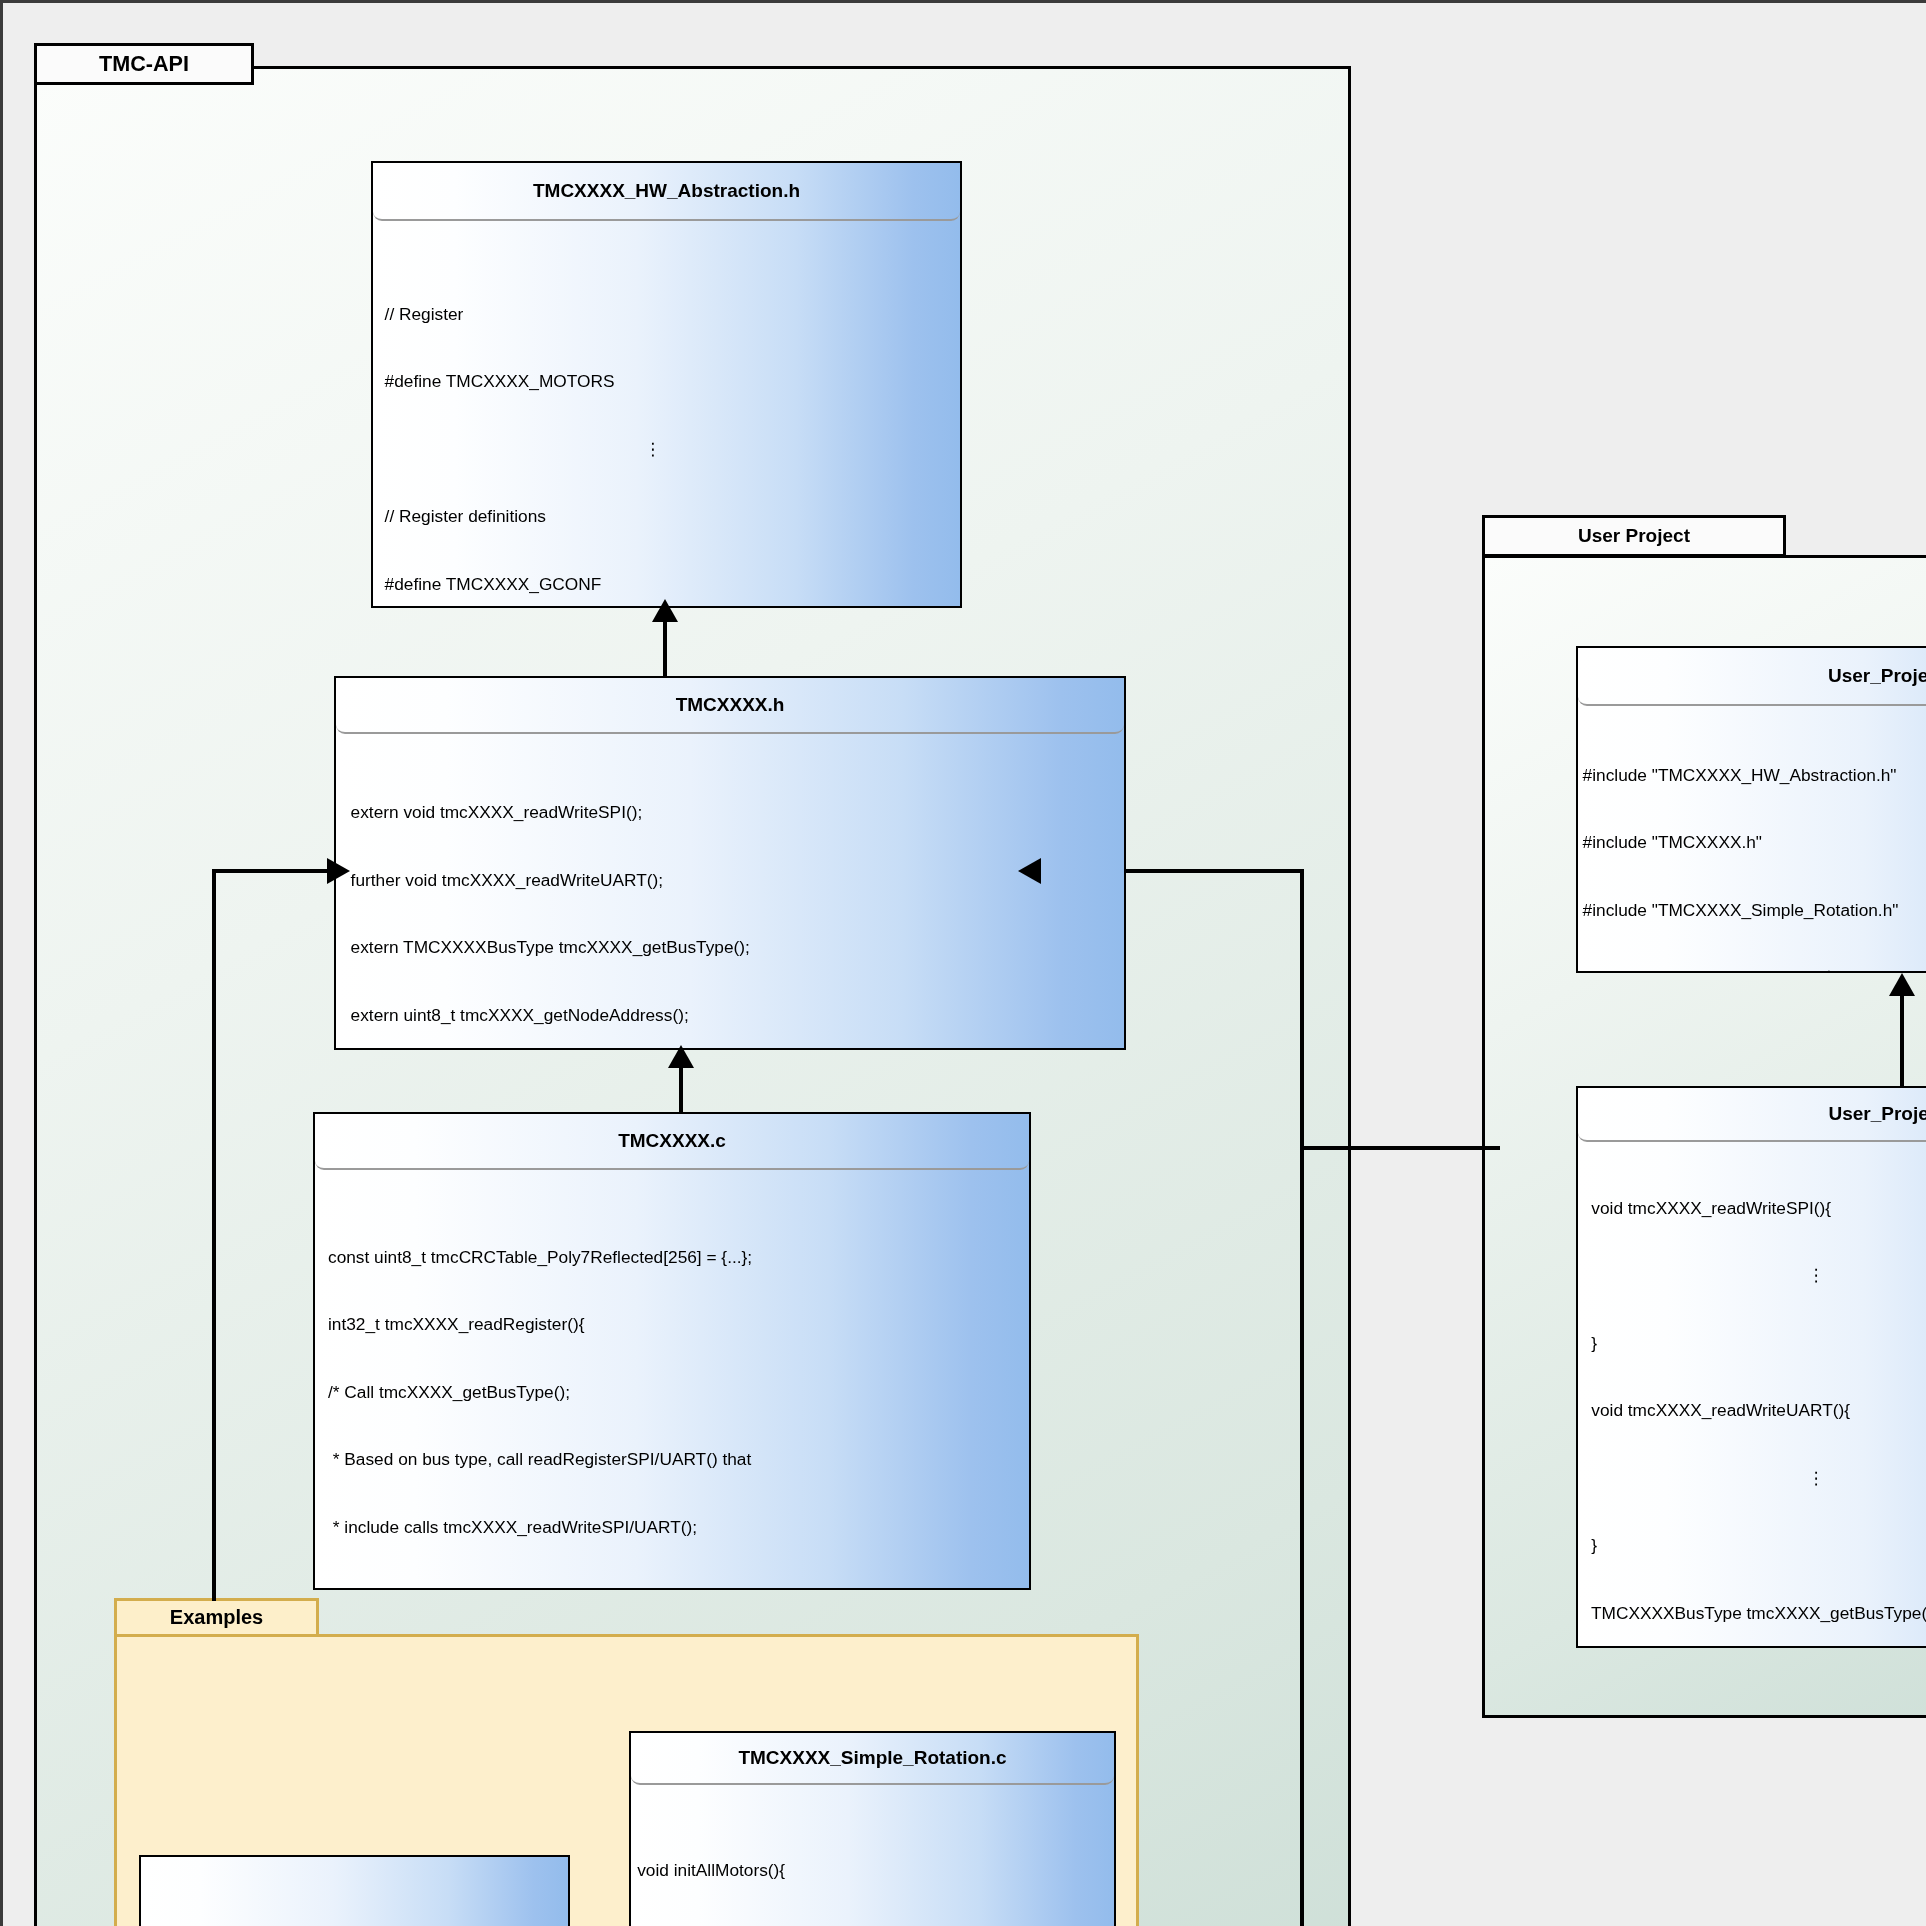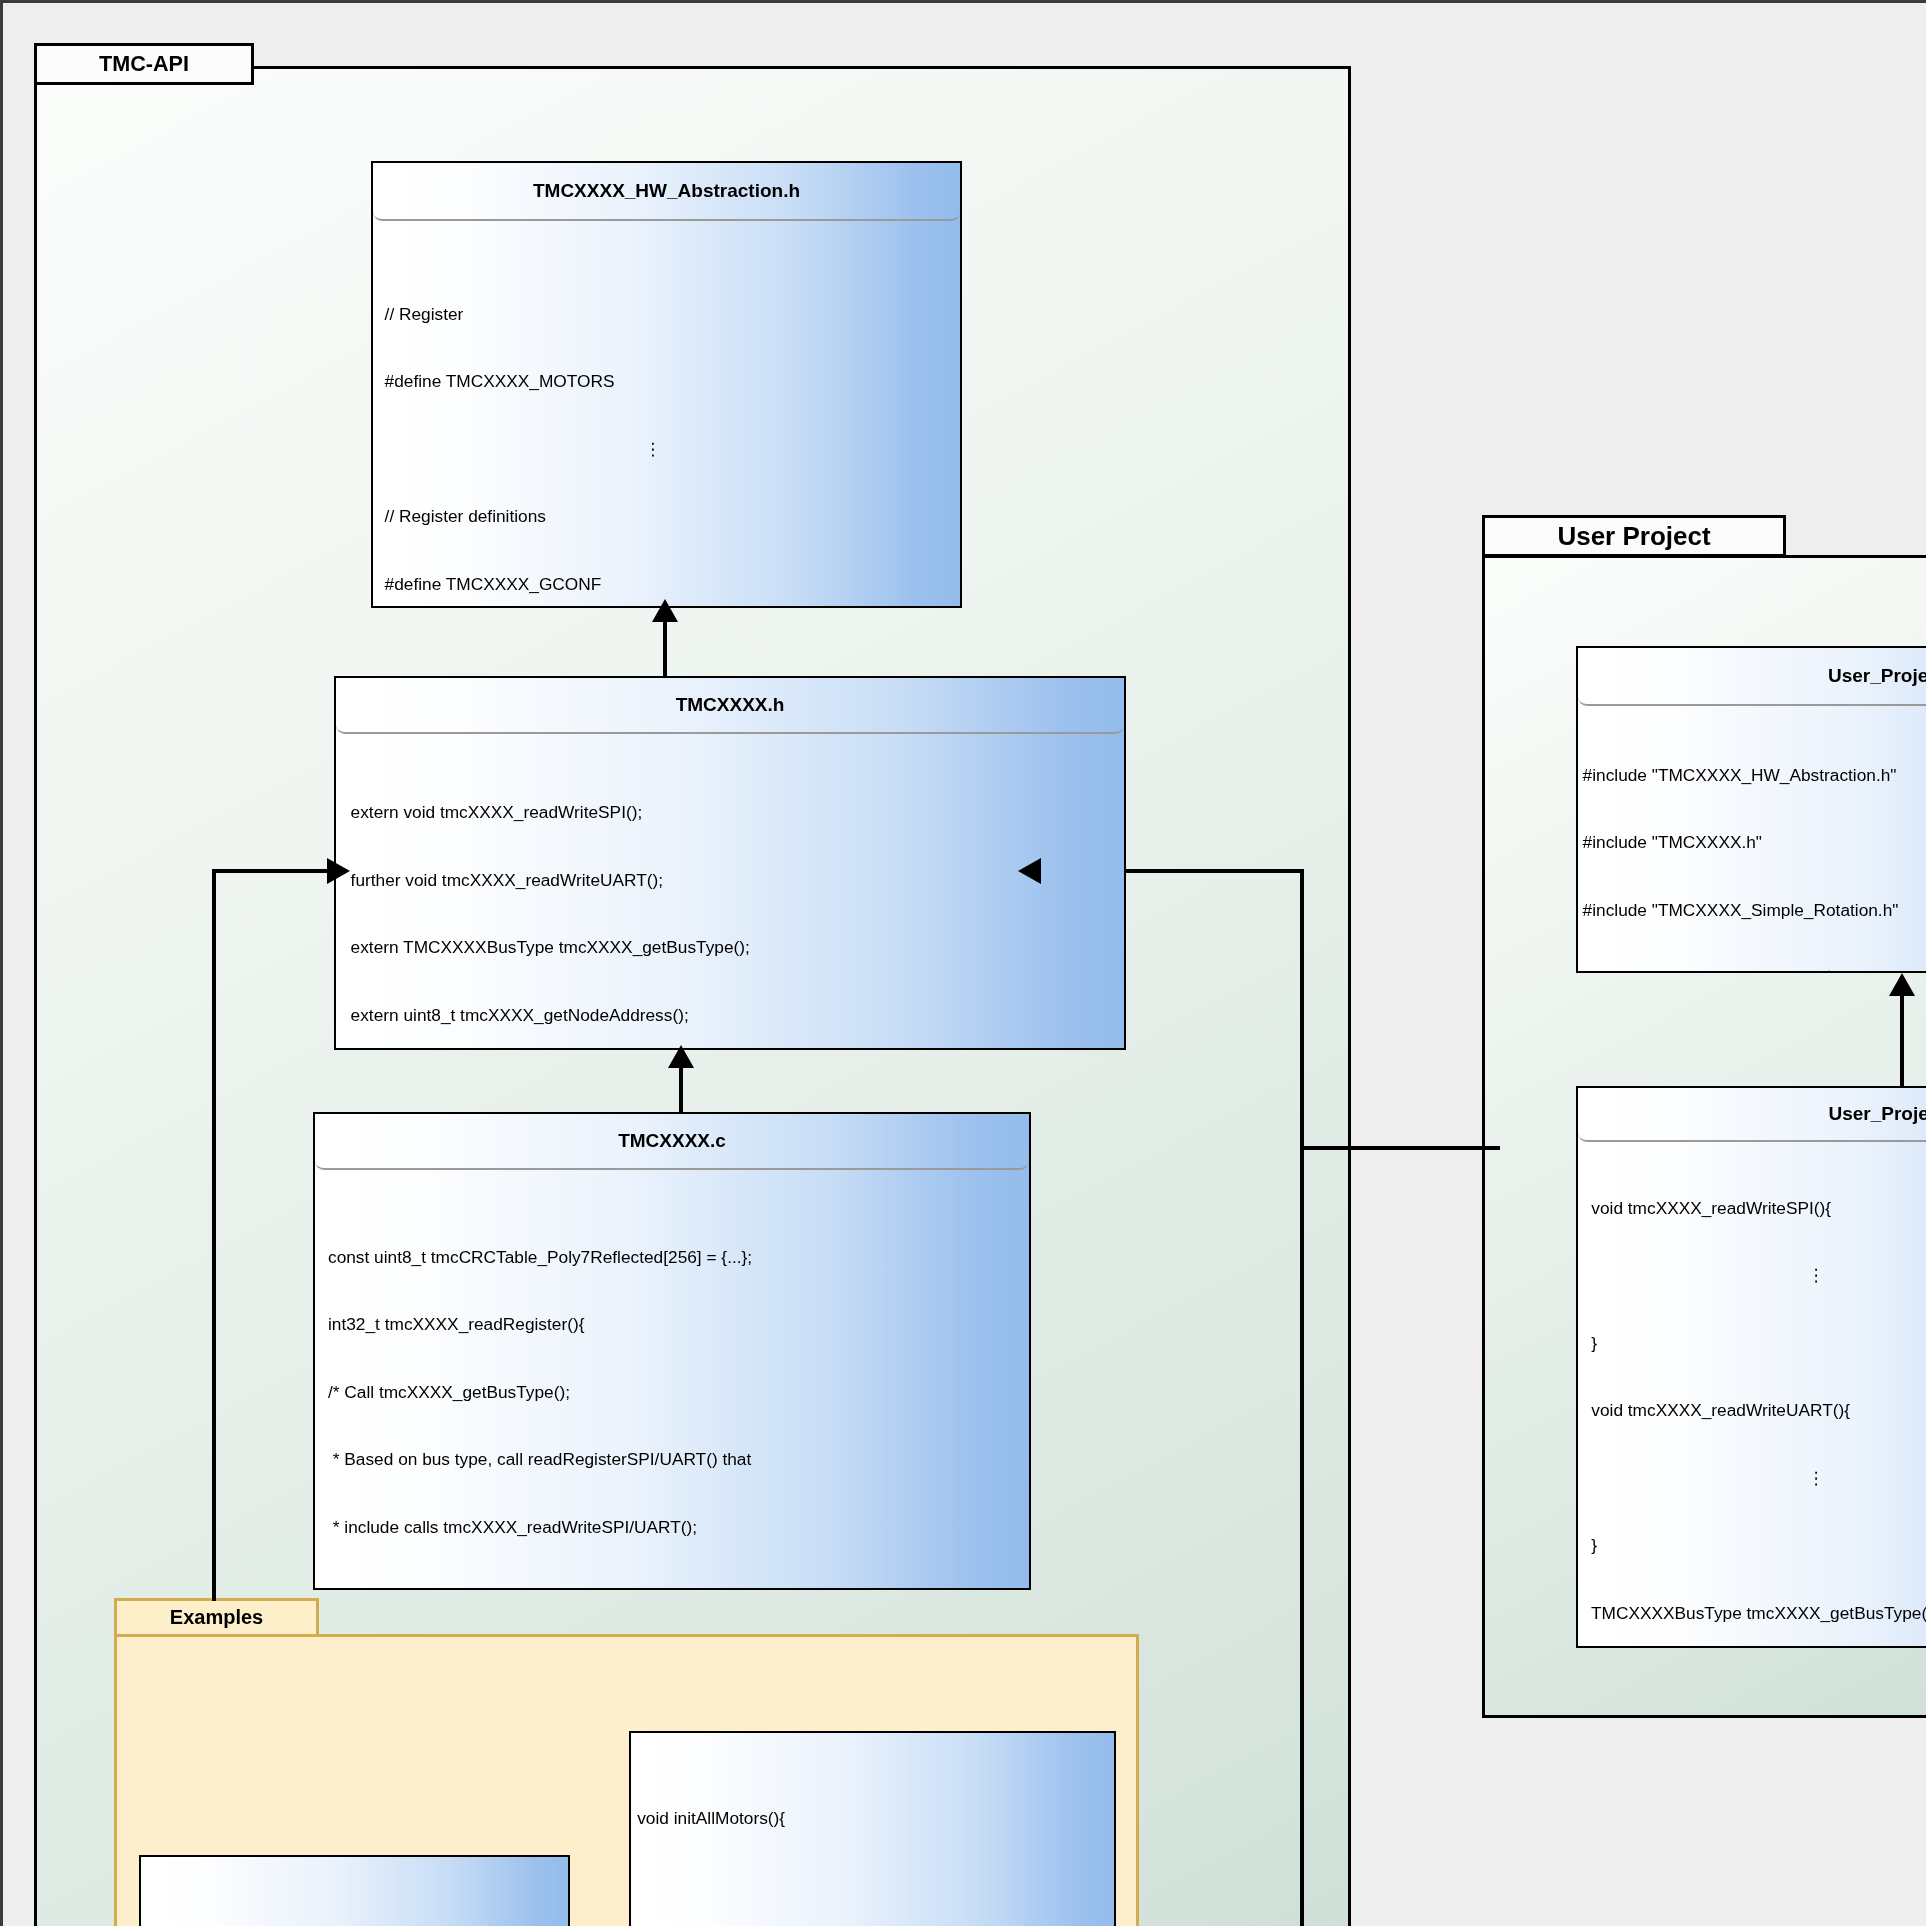--- a/index.html
+++ b/index.html
@@ -51,21 +51,21 @@
   }
   .pkg-tmcapi .pkg-body {
     background: linear-gradient(152deg, #fbfdfb 0%, #eef4f0 35%, #dae7e0 75%, #c9dcd4 100%);
     border: 3.5px solid #000000;
   }
 
   
   .pkg-user .pkg-tab {
     background: #fbfbfb;
     border: 3.5px solid #000000;
-    font-size: 26px;
+    font-size: 19px;
   }
   .pkg-user .pkg-body {
     background: linear-gradient(152deg, #fbfdfb 0%, #eef4f0 30%, #dbe8e1 70%, #c9dcd4 100%);
     border: 3.5px solid #000000;
   }
 
   
   .pkg-examples .pkg-tab {
     background: #fdefca;
     border: 3.1px solid #d3ad4d;
@@ -235,20 +235,21 @@
   </div>
 
   <div class="cls" style="left:136px; top:1852px; width:431px; height:169px;">
     <div class="cls-body" style="padding:24px 0 0 12.3px; font-size:17.3px;">
       
       
     </div>
   </div>
 
   <div class="cls" style="left:626px; top:1728px; width:487px; height:428px;">
+    <div class="cls-title" style="height:52px; font-size:19px;">TMCXXXX_Simple_Rotation.c</div>
     <div class="cls-body" style="padding:29px 0 0 6.2px; font-size:17.3px;">
       <span class="ln">void initAllMotors(){</span>
       
       
       
       
       
       
       
     </div>

